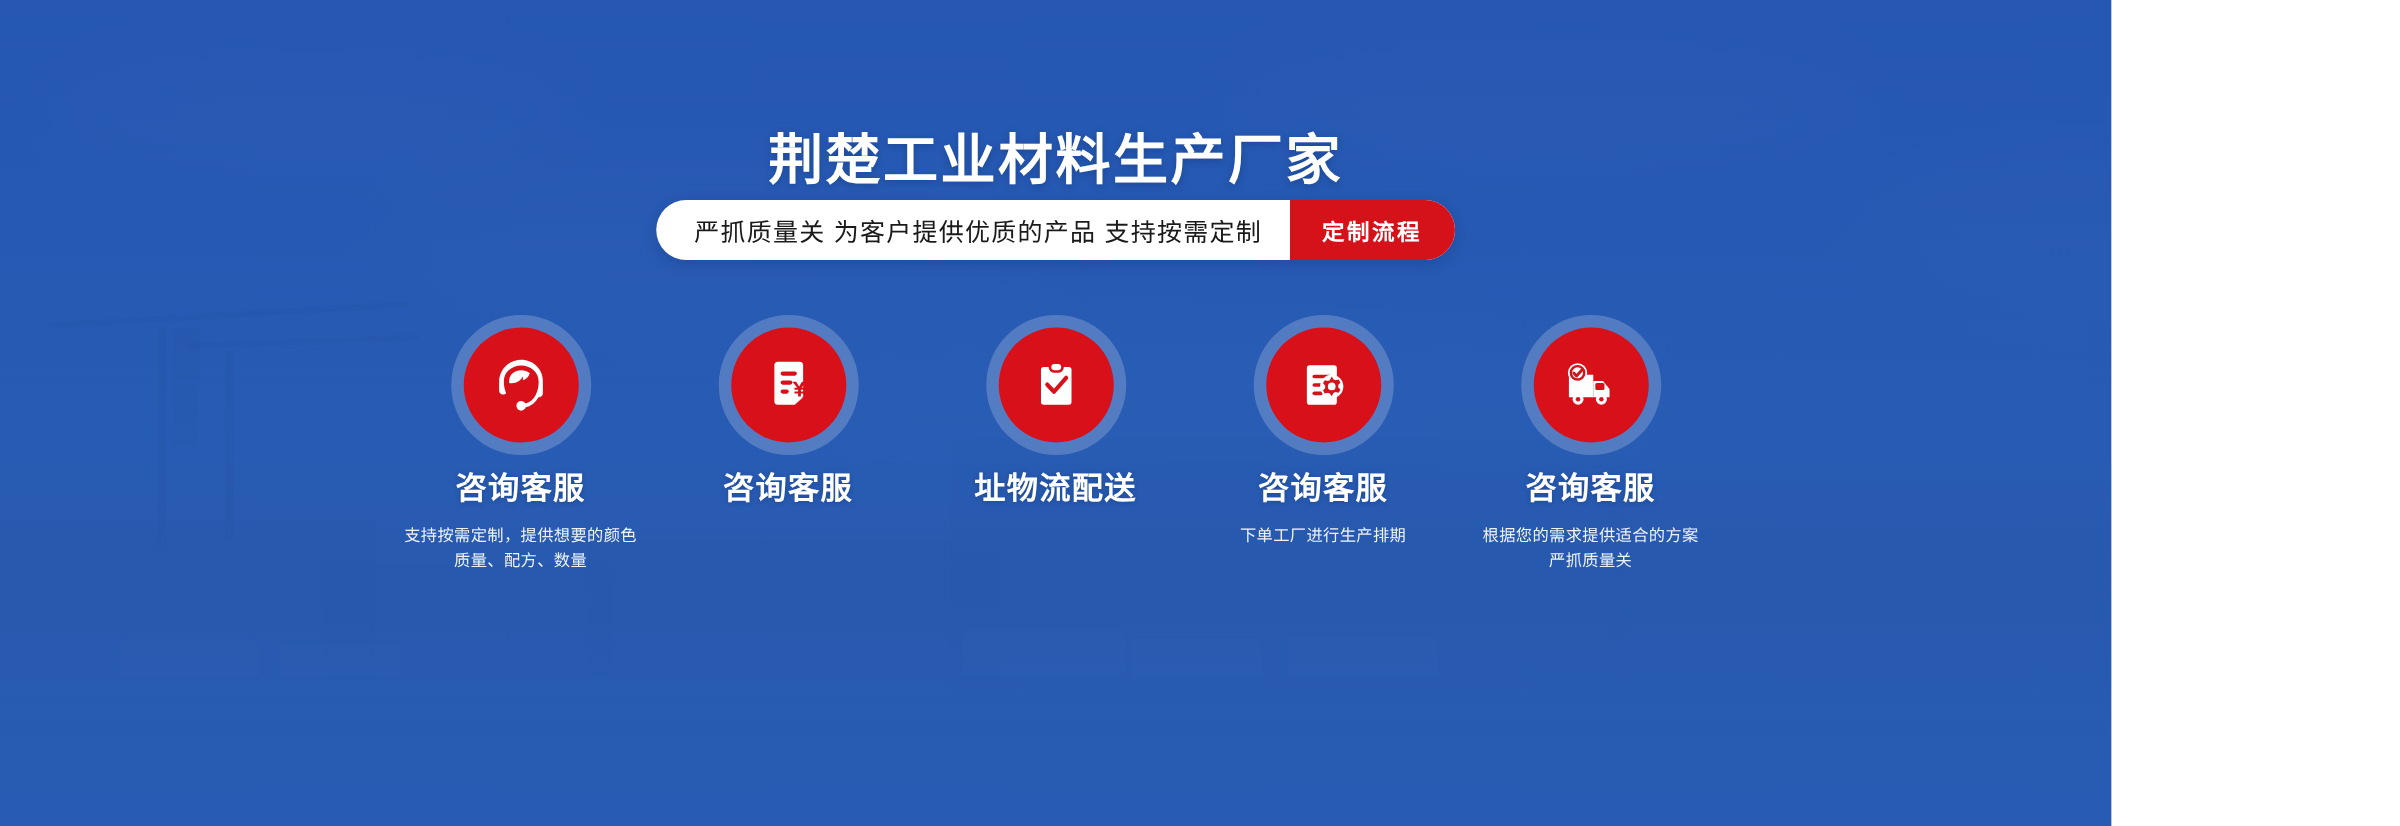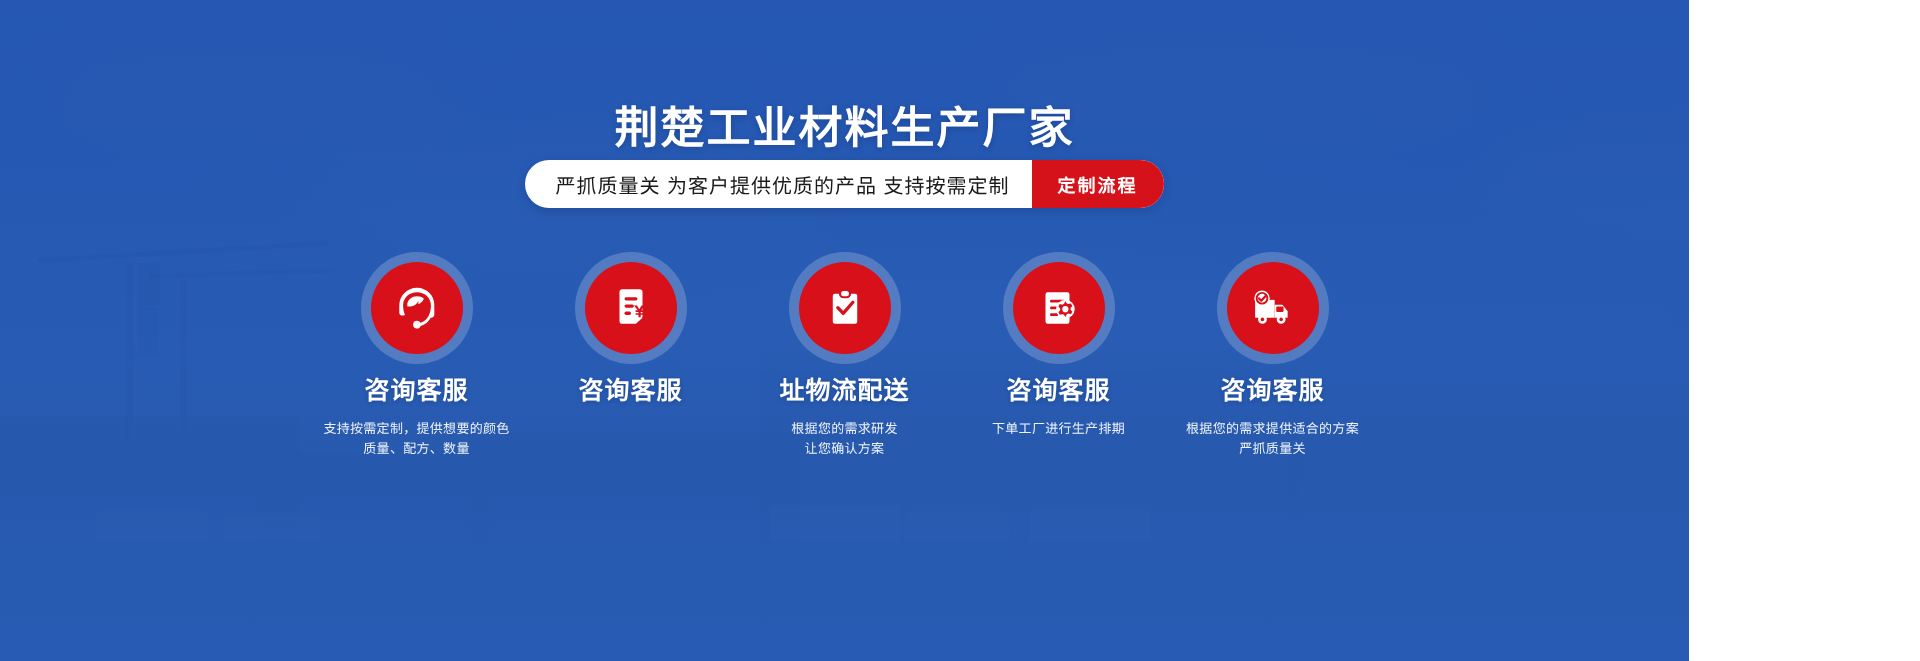--- a/index.html
+++ b/index.html
@@ -244,24 +244,20 @@
             <span>
               <svg width="46" height="46" viewBox="0 0 64 64">
                 <rect x="15" y="12" width="34" height="42" rx="3" fill="#ffffff"></rect>
                 <rect x="25" y="7" width="14" height="10" rx="5" fill="#ffffff" stroke="#d7101a" stroke-width="3"></rect>
                 <path d="M22 31.5l7.5 8L43 24" fill="none" stroke="#d7101a" stroke-width="4.6" stroke-linecap="round" stroke-linejoin="round"></path>
               </svg>
             </span>
           </div>
         </div>
         <div class="step-title">址物流配送</div>
-        <div class="step-desc">
-          <span>根据您的需求研发</span>
-          <span>让您确认方案</span>
-        </div>
       </div>
 
       <div class="step">
         <div class="circle">
           <div class="circle-inner">
             <span>
               <svg width="48" height="48" viewBox="0 0 64 64">
                 <rect x="14" y="11" width="32" height="42" rx="3" fill="#ffffff"></rect>
                 <rect x="20" y="21" width="20" height="3.8" rx="1.9" fill="#d7101a"></rect>
                 <rect x="20" y="30" width="15" height="3.8" rx="1.9" fill="#d7101a"></rect>

